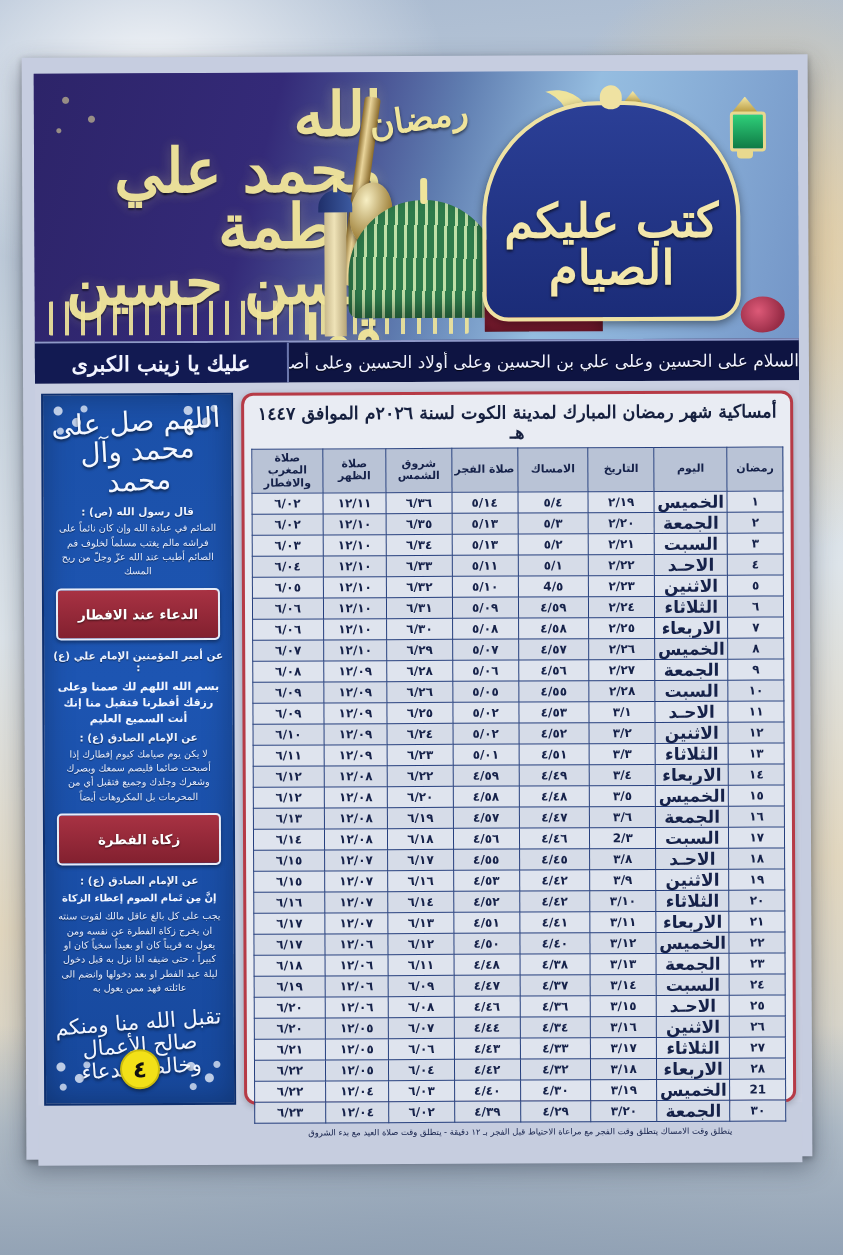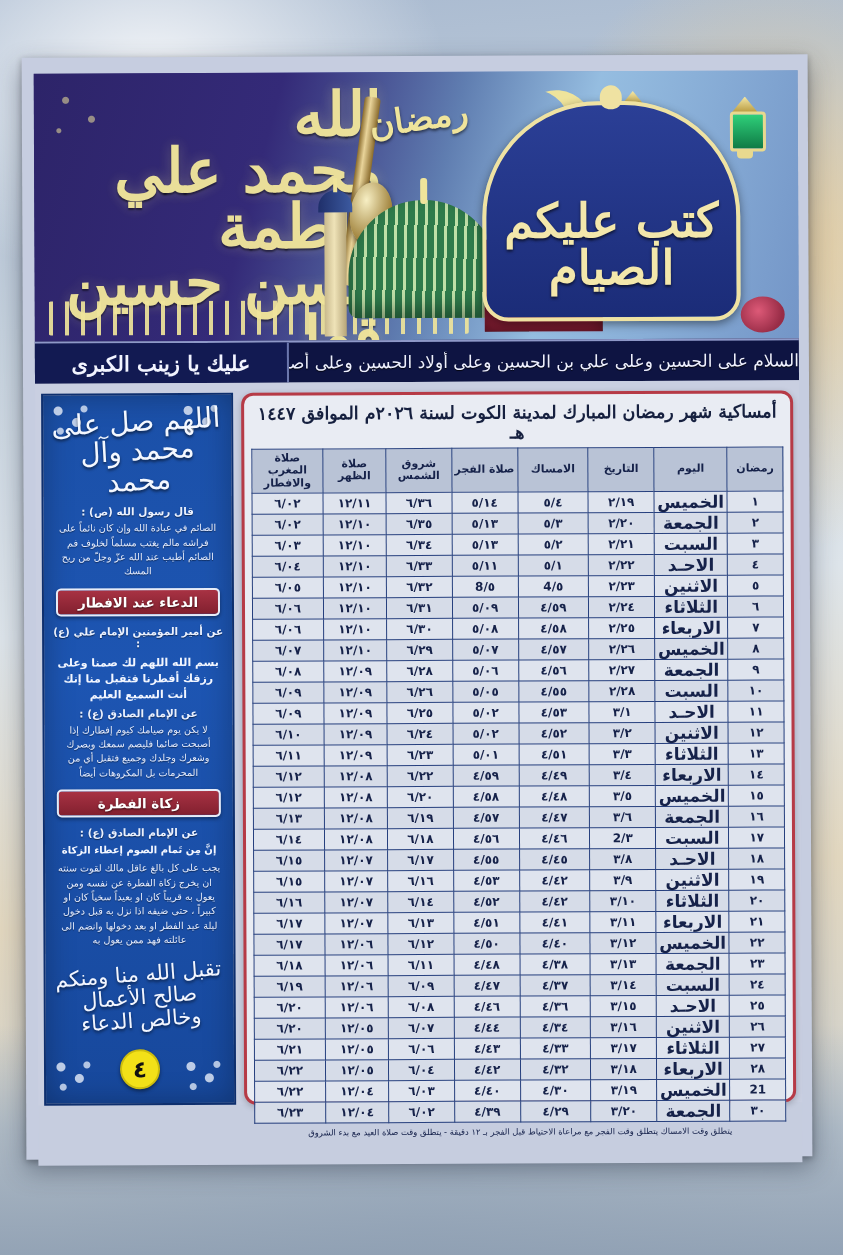--- a/index.html
+++ b/index.html
@@ -119,21 +119,21 @@
   .side .corner.tr{right:2px;top:2px;}
   .side .corner.bl{left:2px;bottom:2px;}
   .side .corner.br{right:2px;bottom:2px;}
   .side-wrap{position:relative;padding:8px 9px;direction:rtl;text-align:center;color:#eef3ff;}
   .salawat{font-family:"DejaVu Serif","Liberation Serif",serif;font-size:28px;line-height:1.05;
     color:#f4f8ff;margin:4px 0 10px;text-shadow:0 2px 3px rgba(0,0,0,.55);transform:rotate(-3deg);}
   .attrib{font-size:10.5px;font-weight:700;margin:4px 0 4px;color:#eaf1ff;text-shadow:0 1px 1px rgba(0,0,0,.5);}
   .para{font-size:9.6px;line-height:1.5;color:#e7eeff;padding:0 2px;text-shadow:0 1px 1px rgba(0,0,0,.45);}
   .redbar{margin:9px 3px;background:linear-gradient(180deg,#a83243,#82202f);
     border:2px solid #e7ecf7;border-radius:5px;color:#fff;font-weight:700;font-size:13.5px;
-    padding:4px 2px;text-shadow:0 1px 2px rgba(0,0,0,.6);box-shadow:0 2px 4px rgba(0,0,0,.4);}
+    padding:16px 2px;text-shadow:0 1px 2px rgba(0,0,0,.6);box-shadow:0 2px 4px rgba(0,0,0,.4);}
   .duaa-line{font-size:11px;line-height:1.45;font-weight:700;color:#f2f6ff;margin-top:6px;}
   .bold-line{font-size:10px;font-weight:700;margin:6px 6px;color:#f4f7ff;}
   .sig{font-family:"DejaVu Serif","Liberation Serif",serif;font-size:21px;line-height:1.1;
     margin-top:16px;color:#f2f6ff;transform:rotate(-4deg);text-shadow:0 2px 3px rgba(0,0,0,.5);}
   .pagebadge{position:absolute;left:50%;bottom:14px;transform:translateX(-50%);
     width:36px;height:36px;border-radius:50%;background:#f2e118;border:2px solid #cdbd0e;
     color:#111;font-weight:700;font-size:23px;display:flex;align-items:center;justify-content:center;
     box-shadow:0 2px 4px rgba(0,0,0,.45);}
 
   
@@ -281,21 +281,21 @@
                 <td>٥/١١</td>
                 <td>٦/٣٣</td>
                 <td>١٢/١٠</td>
                 <td>٦/٠٤</td>
               </tr>
               <tr>
                 <td>٥</td>
                 <td class="daycell">الاثنين</td>
                 <td>٢/٢٣</td>
                 <td>٥/4</td>
-                <td>٥/8</td>
+                <td>٥/١٠</td>
                 <td>٦/٣٢</td>
                 <td>١٢/١٠</td>
                 <td>٦/٠٥</td>
               </tr>
               <tr>
                 <td>٦</td>
                 <td class="daycell">الثلاثاء</td>
                 <td>٢/٢٤</td>
                 <td>٤/٥٩</td>
                 <td>٥/٠٩</td>

